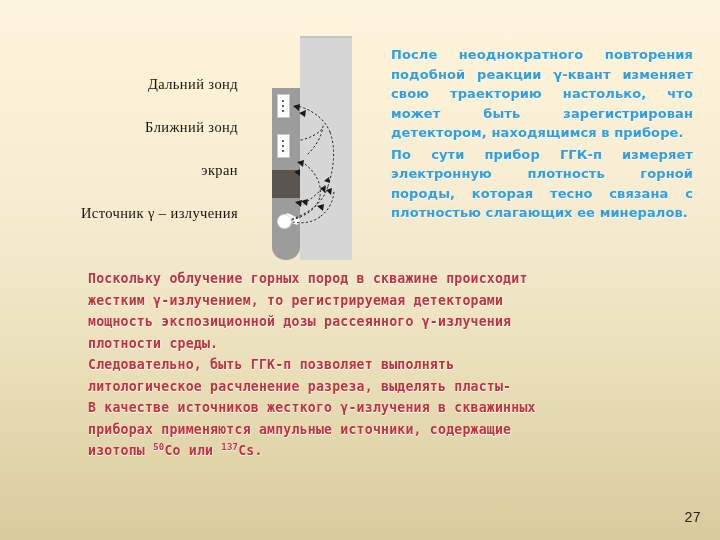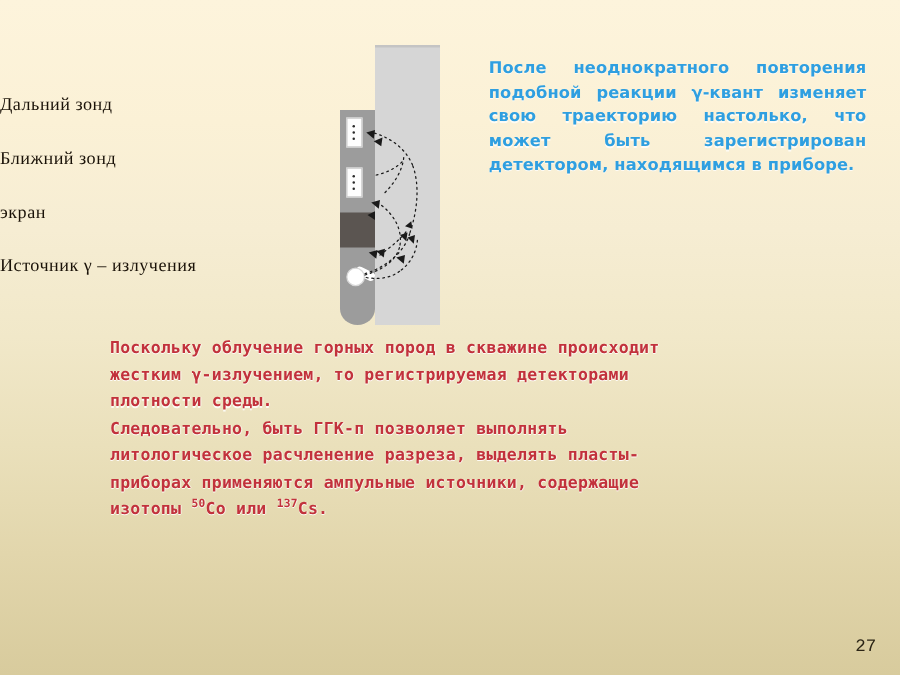--- a/index.html
+++ b/index.html
@@ -24,24 +24,24 @@
         #f1e8c9 50%,
         #eae0bb 66%,
         #e2d6ac 82%,
         #d8cb9d 100%);
     overflow: hidden;
   }
 
   
   .labels {
     position: absolute;
-    left: 0px;
+    left: 12px;
     top: 76px;
     width: 226px;
-    text-align: left;
+    text-align: right;
   }
   .label-line {
     font-family: "Liberation Serif", serif;
     font-size: 14.5px;
     color: #1a1208;
     letter-spacing: 0.4px;
     white-space: nowrap;
   }
   .label-0 { margin-bottom: 26px; }
   .label-1 { margin-bottom: 26px; }
@@ -248,27 +248,30 @@
         <polygon points="58,150 52,152 57,157"></polygon>
         <polygon points="64,152 58,154 63,159"></polygon>
         <polygon points="56,168 49,170 55,175"></polygon>
         <polygon points="61,141 56,145 62,147"></polygon>
       </g>
     </svg>
   </div>
 
   <div id="cyan-block">
     <p class="cyan-par">После неоднократного повторения подобной реакции γ-квант изменяет свою траекторию настолько, что может быть зарегистрирован детектором, находящимся в приборе.</p>
+    <p class="cyan-par">По сути прибор ГГК-п измеряет электронную плотность горной породы, которая тесно связана с плотностью слагающих ее минералов.</p>
   </div>
 
   <div id="red-block">
     <div class="red-line">Поскольку облучение горных пород в скважине происходит</div>
     <div class="red-line">жестким γ-излучением, то регистрируемая детекторами</div>
+    <div class="red-line">мощность экспозиционной дозы рассеянного γ-излучения</div>
     <div class="red-line">плотности среды.</div>
     <div class="red-line">Следовательно, быть ГГК-п позволяет выполнять</div>
     <div class="red-line">литологическое расчленение разреза, выделять пласты-</div>
+    <div class="red-line">В качестве источников жесткого γ-излучения в скважинных</div>
     <div class="red-line">приборах применяются ампульные источники, содержащие</div>
     <div class="red-line"><span>изотопы </span><sup>50</sup><span>Co или </span><sup>137</sup><span>Cs.</span></div>
   </div>
 
   <div id="page-number">27</div>
 
 </div>
 
 </body></html>

